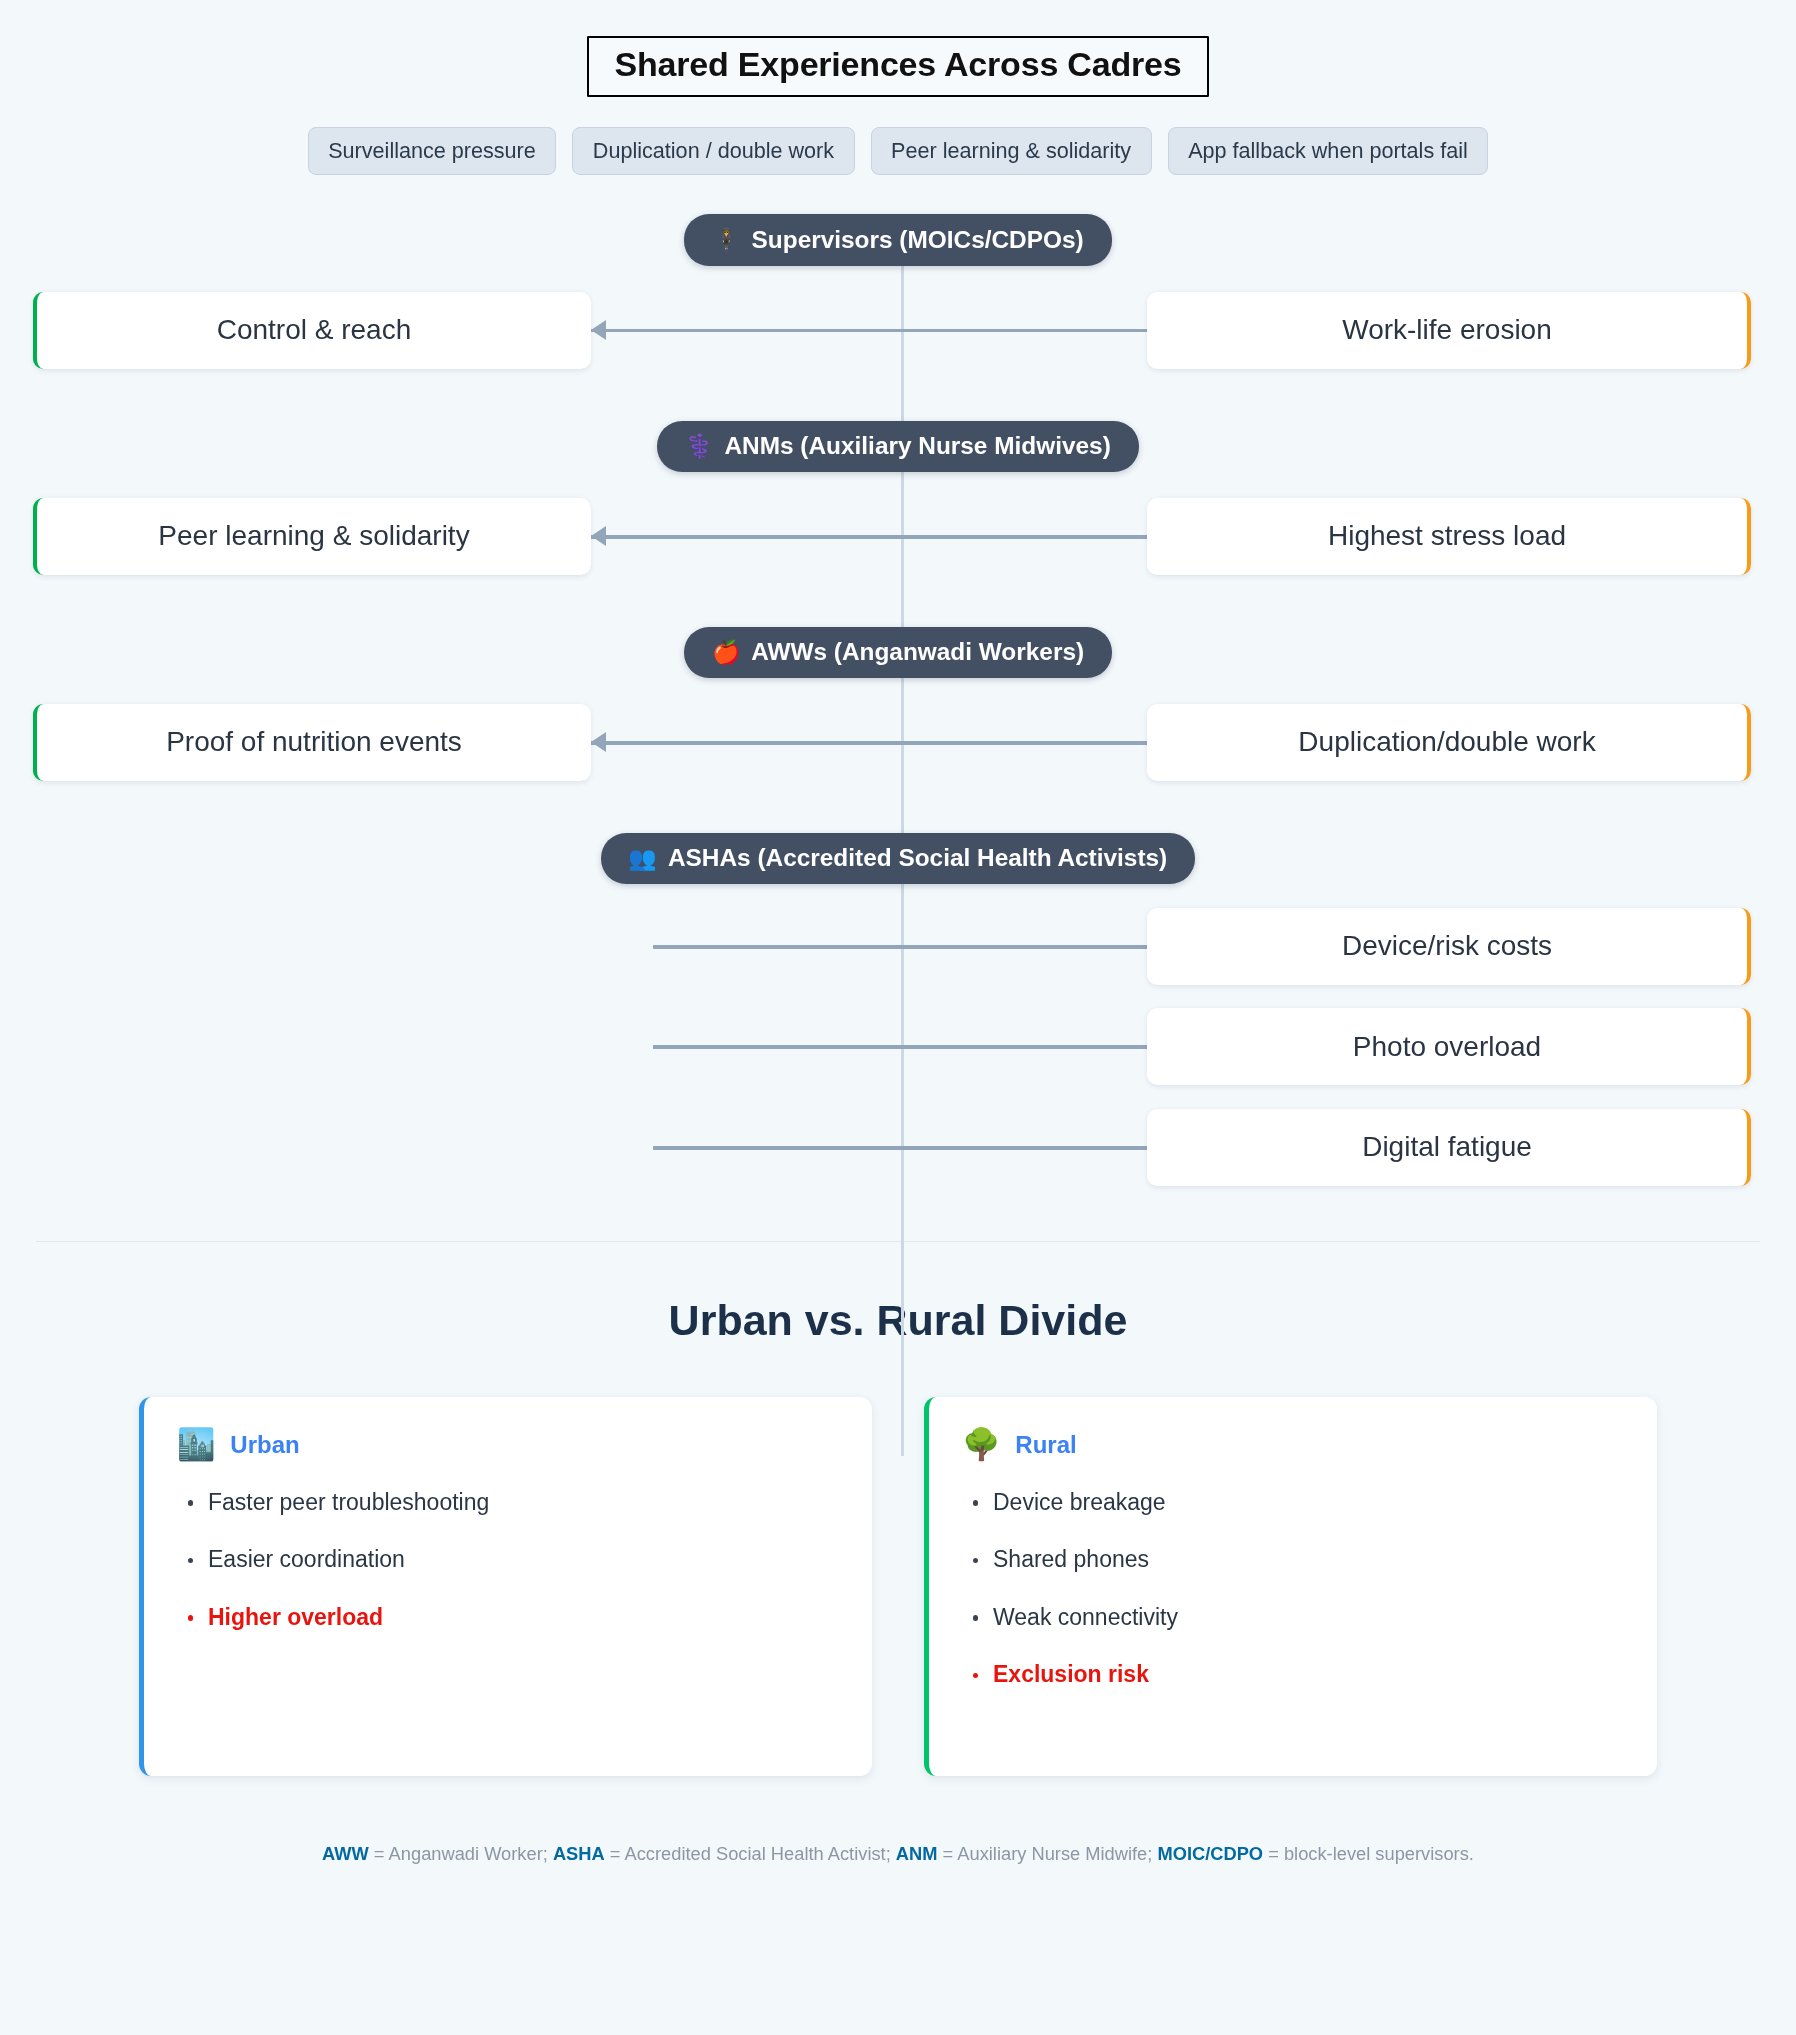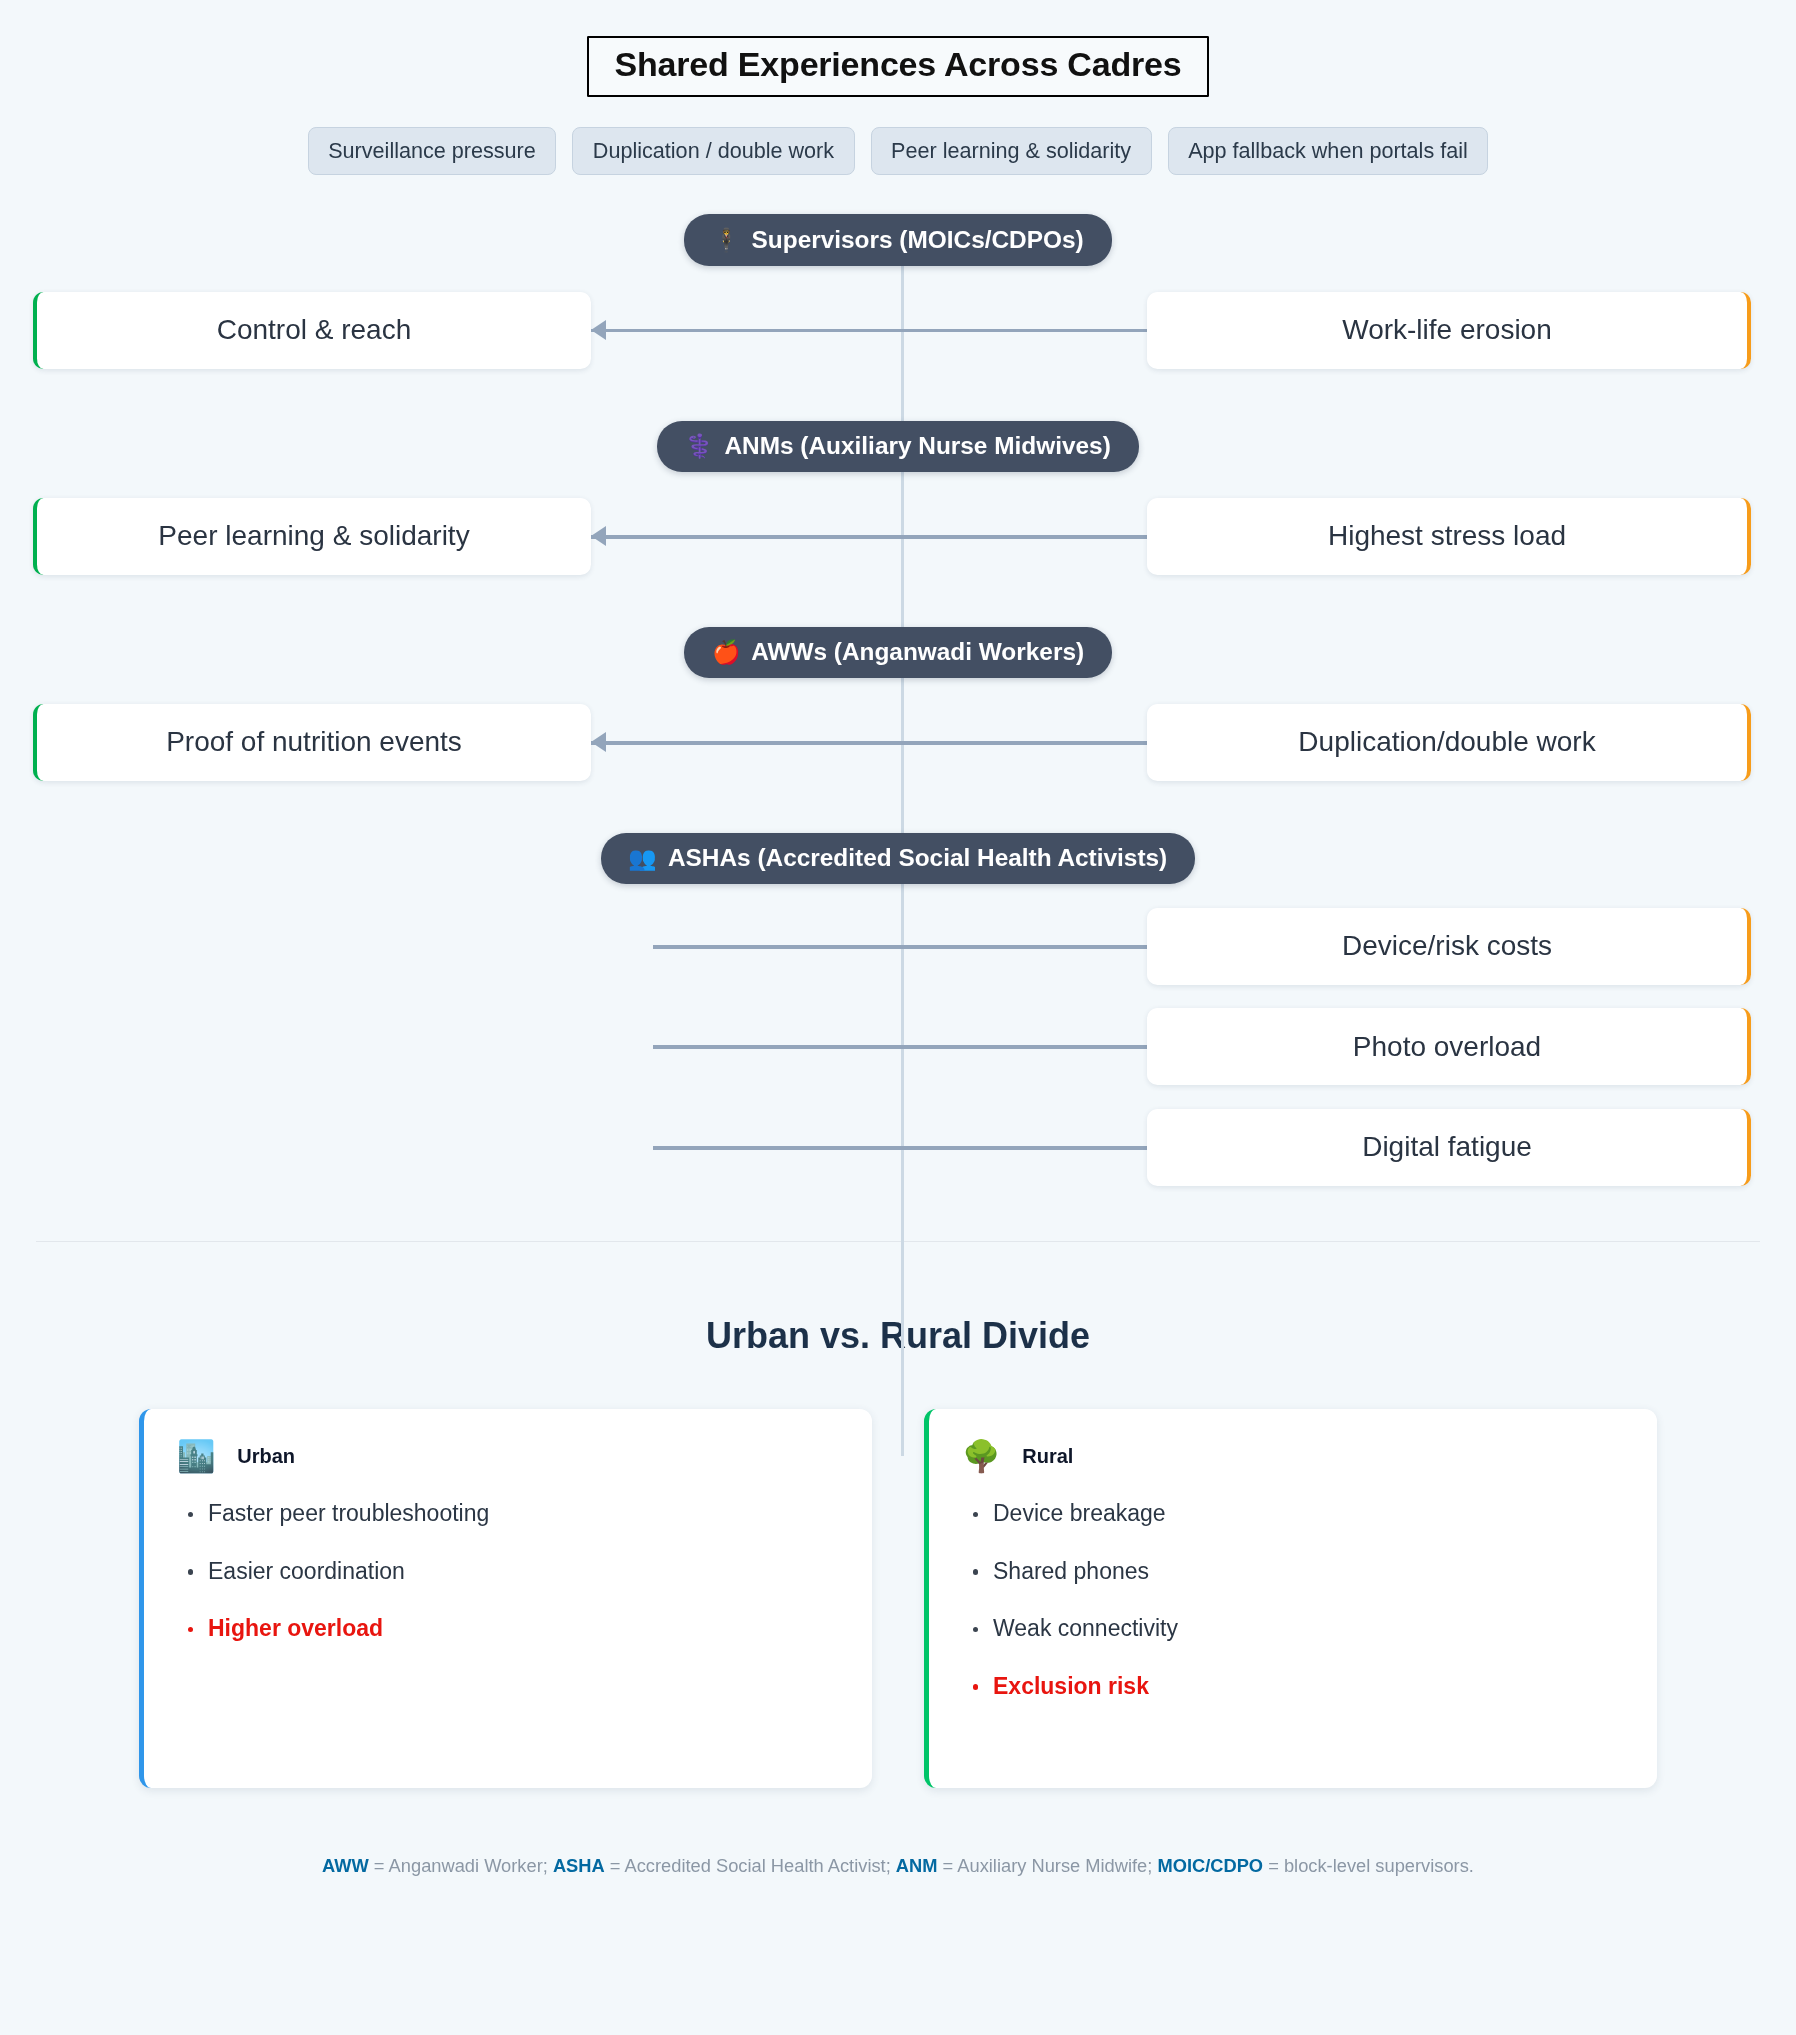--- a/index.html
+++ b/index.html
@@ -174,24 +174,24 @@
   
   .section-divider {
     height: 1.6px;
     background: #e2e7ec;
     margin: 26px 36px 0 36px;
   }
 
   
   .ur-heading {
     text-align: center;
-    font-size: 36px;
+    font-size: 43px;
     font-weight: bold;
     color: #1c3149;
-    margin-top: 74px;
+    margin-top: 55px;
     line-height: 1.1;
   }
 
   .ur-grid {
     display: flex;
     justify-content: center;
     gap: 52px;
     margin-top: 53px;
   }
   .ur-card {
@@ -206,25 +206,24 @@
   .ur-card.rural { border-left: 5.7px solid #00c468; }
 
   .ur-head {
     display: flex;
     align-items: center;
     gap: 14.7px;
     margin-bottom: 28.5px;
   }
   .ur-head .ur-emoji { font-size: 31px; line-height: 1; }
   .ur-head .ur-title {
-    font-size: 20px;
-    font-weight: bold;
-    color: #0f172a;
+    font-size: 24px;
+    font-weight: bold;
+    color: #3b82f6;
     line-height: 1.1;
-    margin-left: 7px;
   }
 
   .ur-list { list-style: none; }
   .ur-list li {
     position: relative;
     padding-left: 31px;
     font-size: 23px;
     color: #2b3644;
     margin-bottom: 31px;
     line-height: 1.15;

